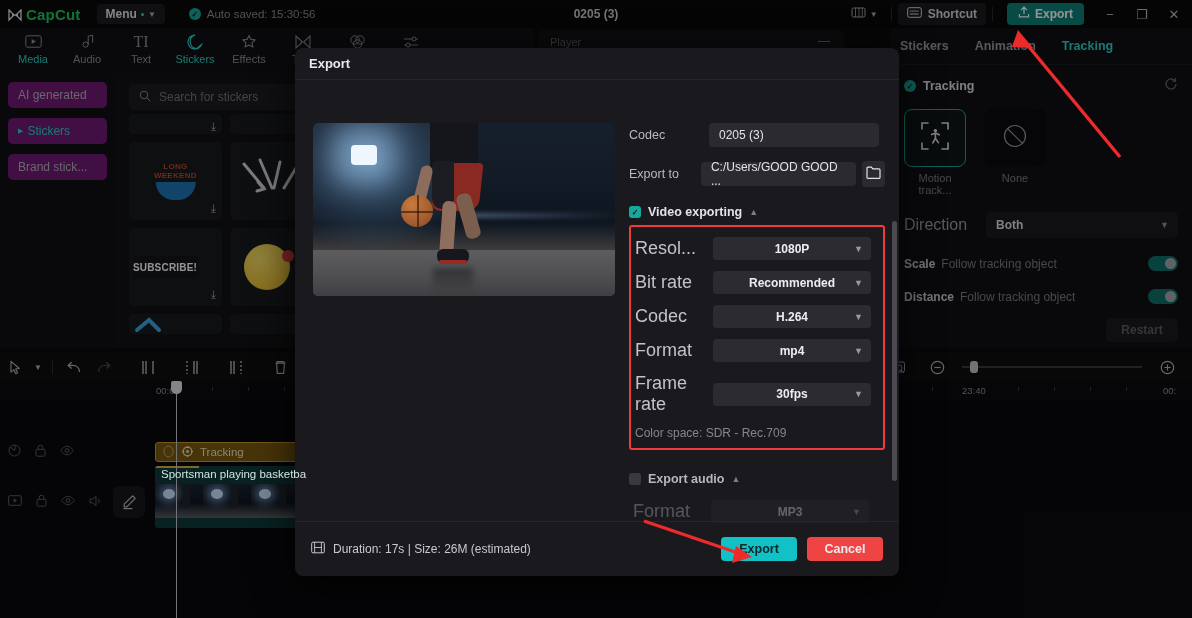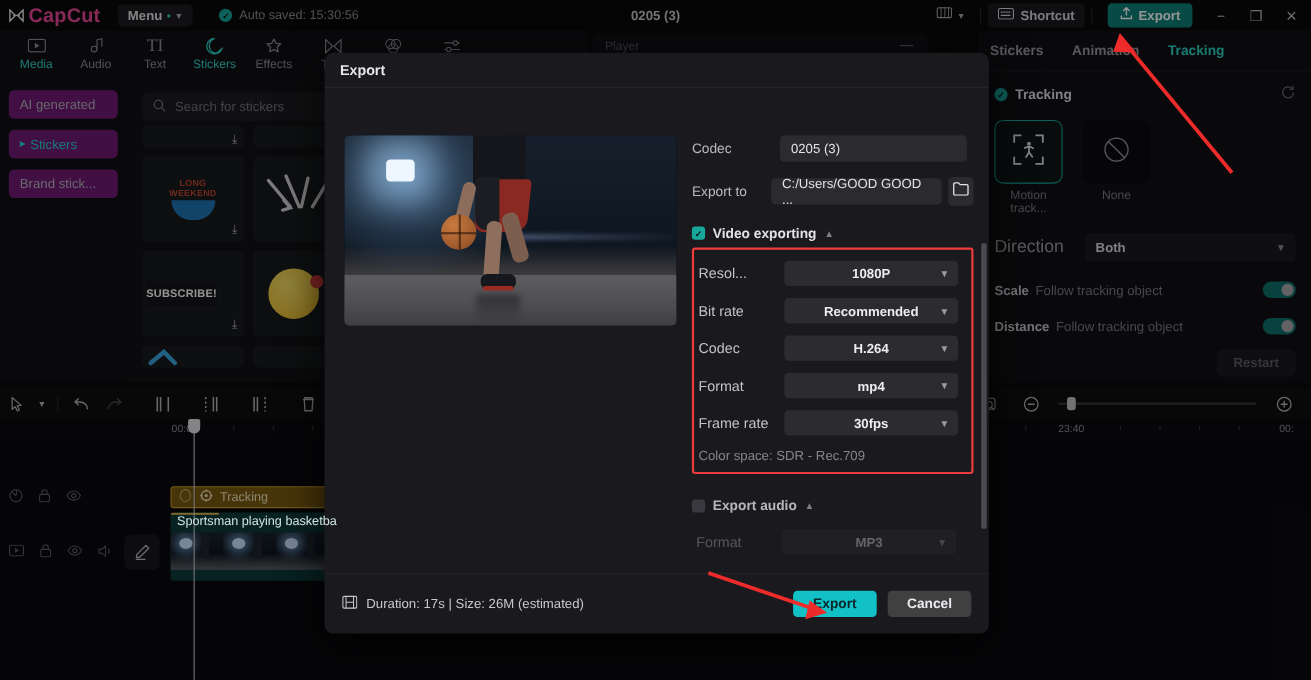--- a/index.html
+++ b/index.html
@@ -12,21 +12,21 @@
   }
   #app { position: relative; width: 1192px; height: 618px; }
 
   
   .topbar {
     position: absolute; left: 0; top: 0; width: 1192px; height: 28px;
     background: #0a0a0c; display: flex; align-items: center;
   }
   .logo { display: flex; align-items: center; gap: 4px; margin-left: 8px; }
   .logo-mark { width: 14px; height: 13px; position: relative; }
-  .logo-text { font-size: 18px; font-weight: 700; color: #ec4899; letter-spacing: .2px; }
+  .logo-text { font-size: 15px; font-weight: 700; color: #22c55e; letter-spacing: .2px; }
   .menu-btn {
     margin-left: 16px; height: 20px; padding: 0 9px;
     background: #1d1d21; border-radius: 4px;
     display: flex; align-items: center; gap: 4px;
     font-size: 12px; font-weight: 700; color: #e3e3e6; cursor: pointer;
   }
   .menu-dot { width: 3px; height: 3px; border-radius: 50%; background: #2dd3c6; display: inline-block; }
   .autosave { margin-left: 24px; display: flex; align-items: center; gap: 6px; font-size: 11.5px; color: #8d8d93; }
   .chk-teal {
     width: 12px; height: 12px; border-radius: 50%;
@@ -208,38 +208,38 @@
   .dinput {
     width: 170px; height: 24px; background: #2a2a2f; border-radius: 4px;
     display: flex; align-items: center; padding: 0 10px; font-size: 12px; color: #e2e2e7; cursor: text;
   }
   .folder-btn { width: 26px; height: 26px; margin-left: 6px; background: #2a2a2f; border-radius: 4px;
     display: flex; align-items: center; justify-content: center; cursor: pointer; color: #e2e2e7; }
   .sec-head { display: flex; align-items: center; gap: 7px; font-size: 12.5px; font-weight: 700; color: #e2e2e7; margin: 18px 0 0 0; }
   .caret-up { font-size: 9px; color: #7d7d84; }
   .redbox { border: 2px solid #ef3b3b; border-radius: 3px; padding: 10px 0 8px 0; margin-top: 6px; }
   .orow { display: flex; align-items: center; margin-bottom: 11px; padding-left: 4px; }
-  .olab { width: 78px; font-size: 13px; color: #c2c2c8; }
+  .olab { width: 78px; font-size: 18px; color: #c2c2c8; }
   .odrop {
     width: 158px; height: 23px; background: #2b2b30; border-radius: 4px; position: relative;
     display: flex; align-items: center; justify-content: center;
     font-size: 12px; color: #ececf1; font-weight: 700; cursor: pointer;
   }
   .odrop .cv { position: absolute; right: 8px; color: #9a9aa1; font-size: 9px; font-weight: 400; }
   .cspace { padding-left: 4px; font-size: 12px; color: #85858c; }
   .audio-head { display: flex; align-items: center; gap: 7px; font-size: 12.5px; font-weight: 700; color: #b6b6bc; margin-top: 22px; }
   .cb-empty { width: 12px; height: 12px; border-radius: 3px; background: #39393f; }
   .afade { opacity: .35; }
   .dlgscroll { position: absolute; right: 2px; top: 140px; width: 5px; height: 260px; background: #4a4a50; border-radius: 3px; }
 
   .dlg-foot { position: absolute; left: 0; right: 0; bottom: 0; height: 55px; border-top: 1px solid #242429; display: flex; align-items: center; padding: 0 16px; }
   .dur { display: flex; align-items: center; gap: 8px; font-size: 12px; color: #c8c8ce; }
   .btn-export { margin-left: auto; width: 76px; height: 24px; border-radius: 4px; background: #12c1c6; color: #07282b;
     display: flex; align-items: center; justify-content: center; font-size: 12.5px; font-weight: 700; cursor: pointer; }
-  .btn-cancel { margin-left: 10px; width: 76px; height: 24px; border-radius: 4px; background: #404040; color: #eaeaef;
+  .btn-cancel { margin-left: 10px; width: 76px; height: 24px; border-radius: 4px; background: #ef4444; color: #eaeaef;
     display: flex; align-items: center; justify-content: center; font-size: 12.5px; font-weight: 700; cursor: pointer; }
 
   .arrow { position: absolute; pointer-events: none; }
   .dimmer { position: absolute; inset: 0; background: rgba(0,0,0,.42); pointer-events: none; }
 </style>
 </head>
 <body>
 
 <div id="app">
 

